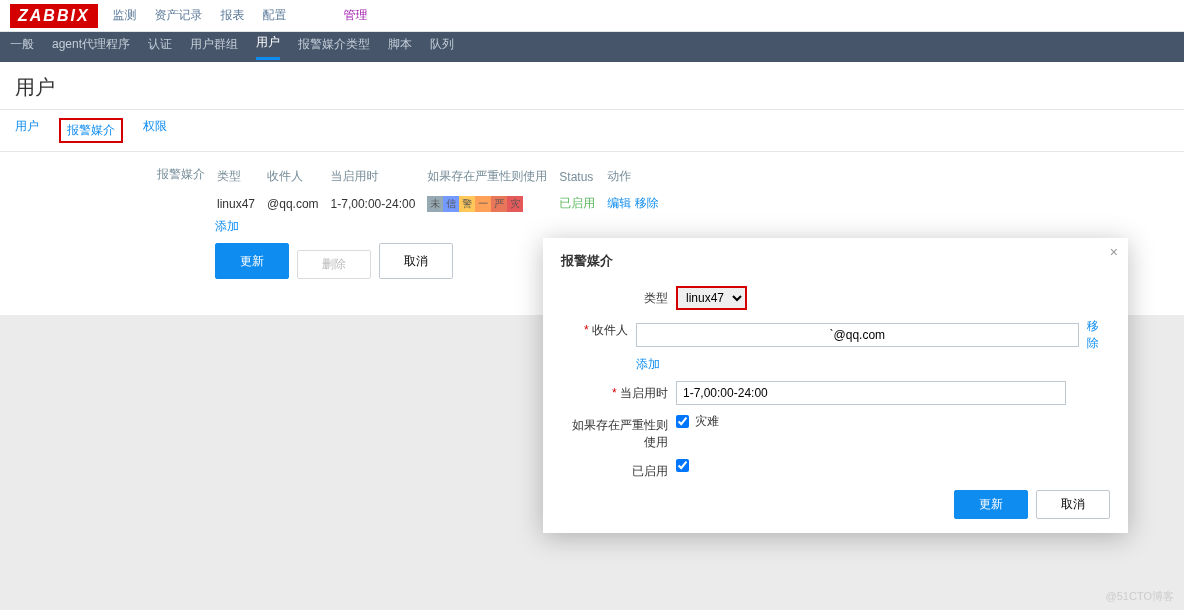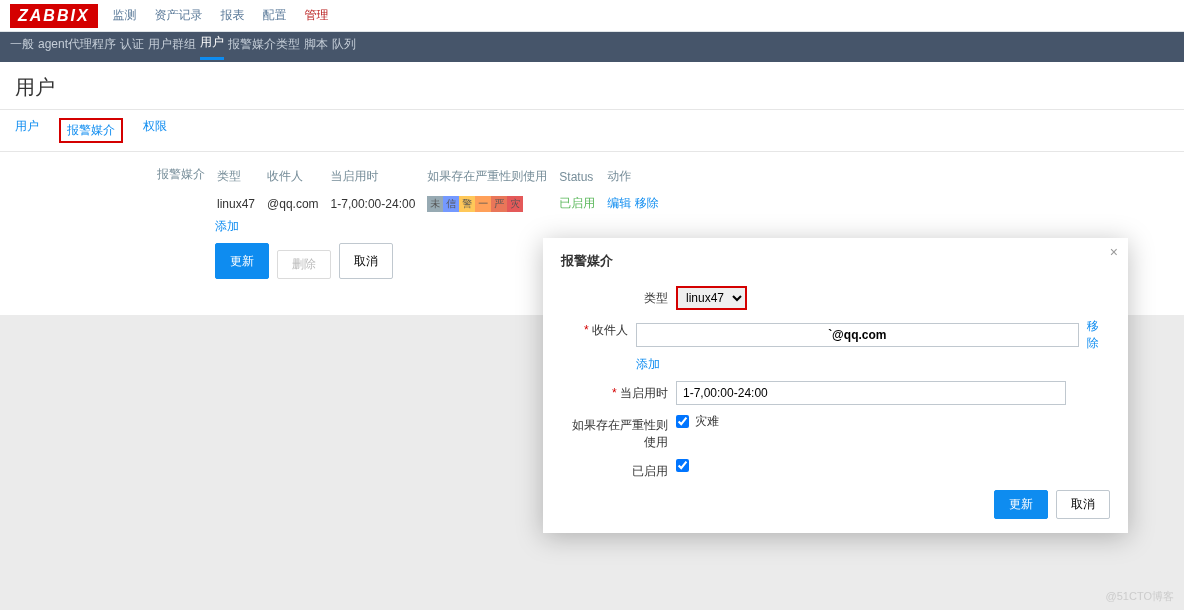--- a/index.html
+++ b/index.html
@@ -1,54 +1,54 @@
 <!DOCTYPE html>
 <html><head>
 <meta charset="utf-8">
 <style>
 * { box-sizing: border-box; margin: 0; padding: 0; }
 body { font-family: Arial, "Microsoft YaHei", sans-serif; font-size: 12px; background: #ebebeb; width: 1184px; height: 610px; overflow: hidden; position: relative; color: #333; }
 .topbar { background: #fff; height: 32px; display: flex; align-items: center; padding: 0 10px; border-bottom: 1px solid #dfe4e7; }
 .logo { background: #d40000; color: #fff; font-weight: bold; font-size: 16px; padding: 3px 8px; letter-spacing: 2px; margin-right: 15px; font-style: italic; }
 .topmenu { display: flex; gap: 18px; }
 .topmenu a { color: #5b7a99; text-decoration: none; font-size: 12px; }
-.topmenu a.active { color: #b91c1c; }
-.submenu { background: #46556a; height: 30px; display: flex; align-items: center; padding: 0 10px; gap: 4px; }
+.topmenu a.active { color: #a21caf; margin-left: 39px; }
+.submenu { background: #46556a; height: 30px; display: flex; align-items: center; padding: 0 10px; gap: 18px; }
 .submenu a { color: #c5ced8; text-decoration: none; font-size: 12px; padding-bottom: 6px; }
 .submenu a.active { color: #fff; border-bottom: 3px solid #0e8cf0; }
 .page { background: #fff; margin: 0; padding: 12px 15px 8px; border-bottom: 1px solid #e6e6e6; }
 .page h1 { font-size: 20px; font-weight: normal; color: #333; }
 .tabs-wrap { background: #fff; padding: 8px 15px; border-bottom: 1px solid #e6e6e6; }
 .tabs { display: flex; gap: 20px; }
 .tabs a { color: #0e8cf0; text-decoration: none; font-size: 12px; }
 .tabs a.sel { border: 2px solid #d40000; padding: 2px 6px; }
 .content { background: #fff; padding: 10px 15px 30px; }
 .form-row { display: flex; margin-bottom: 6px; align-items: flex-start; }
 .form-label { width: 200px; text-align: right; padding-right: 10px; color: #768d99; padding-top: 4px; }
 .media-table th { color: #768d99; font-weight: normal; text-align: left; padding: 4px 10px 4px 0; }
 .media-table td { padding: 4px 10px 4px 0; color: #333; }
 .link { color: #0e8cf0; text-decoration: none; }
 .sev-blocks { display: flex; gap: 0; }
 .sev { width: 16px; height: 16px; font-size: 10px; display: inline-flex; align-items: center; justify-content: center; color: #555; }
-.btn { border: 1px solid #c0c8cf; background: #fff; padding: 5px 14px; border-radius: 2px; cursor: pointer; font-size: 12px; }
+.btn { border: 1px solid #c0c8cf; background: #fff; padding: 5px 24px; border-radius: 2px; cursor: pointer; font-size: 12px; }
 .btn-primary { background: #0e8cf0; border-color: #0e8cf0; color: #fff; }
 .btn-disabled { color: #bbb; border-color: #dbdbdb; margin-top: 7px; }
 .btn-bar { display: flex; gap: 8px; margin-top: 8px; }
 .modal { position: absolute; left: 543px; top: 238px; width: 585px; background: #fff; box-shadow: 0 4px 25px rgba(0,0,0,0.25); padding: 14px 18px; }
 .modal h3 { font-size: 13px; font-weight: bold; margin-bottom: 16px; }
 .modal .close { position: absolute; right: 10px; top: 6px; color: #999; cursor: pointer; font-size: 14px; }
 .mrow { display: flex; align-items: flex-start; margin-bottom: 8px; }
 .mlabel { width: 115px; text-align: right; padding-right: 8px; color: #333; padding-top: 4px; font-size: 12px; }
 .required::before { content: "* "; color: #d40000; }
 .mfield { flex: 1; }
 select.hl, input.hl { border: 2px solid #d40000; }
 select { padding: 2px 4px; font-size: 12px; }
 input[type="text"] { padding: 4px 6px; font-size: 12px; border: 1px solid #c0c8cf; }
 .recip-row { display: flex; align-items: center; gap: 8px; }
-.recip-row input { width: 454px; font-weight: bold; }
+.recip-row input { width: 454px; }
 .cb-row { display: flex; align-items: center; gap: 6px; margin-bottom: 4px; }
 .modal-btns { display: flex; gap: 8px; justify-content: flex-end; margin-top: 10px; }
 .status-enabled { color: #5cb85c; }
 .watermark { position: absolute; right: 10px; bottom: 6px; color: #ccc; font-size: 11px; }
 </style>
 </head>
 <body>
 
 <div class="topbar">
   <div class="logo">ZABBIX</div>

